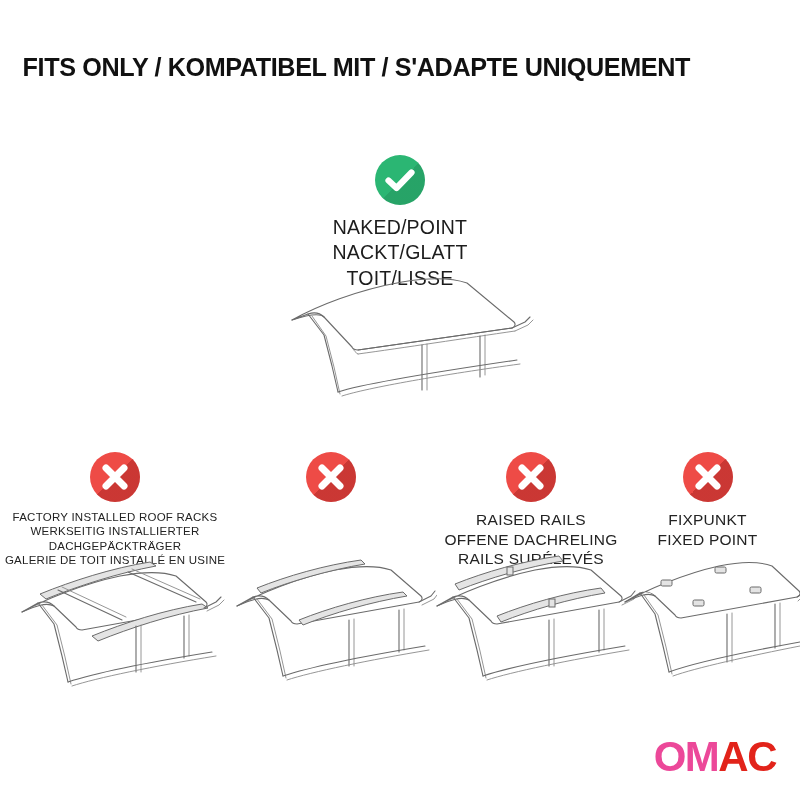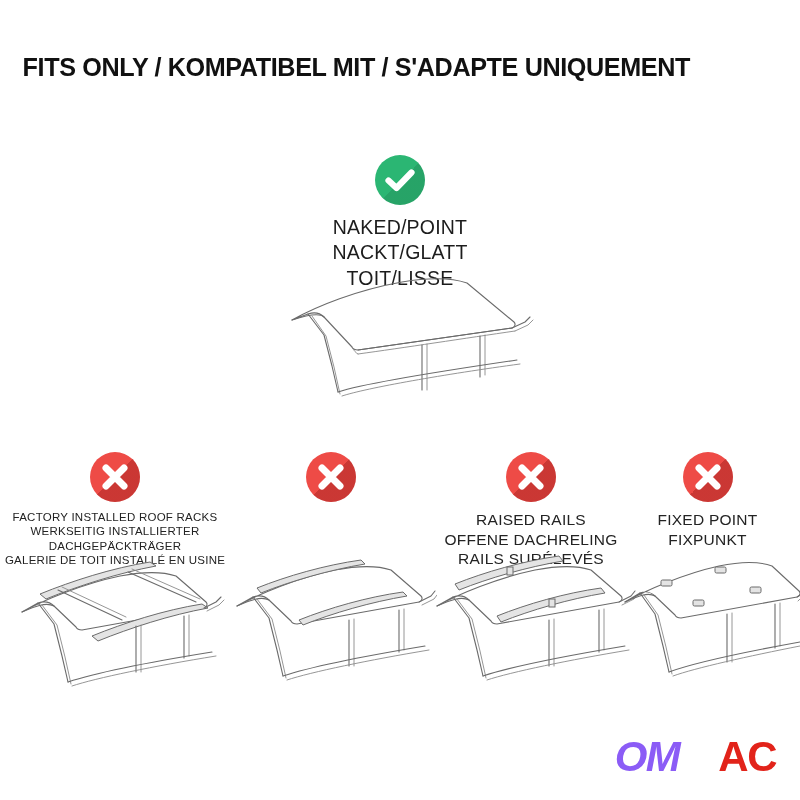--- a/index.html
+++ b/index.html
@@ -126,22 +126,22 @@
   .logo {
     position: absolute;
     right: 24px;
     bottom: 22px;
     font-weight: bold;
     font-size: 42px;
     letter-spacing: -1.5px;
     line-height: 1;
     font-family: "Liberation Sans", sans-serif;
   }
-  .logo .om { color: #8b5cf6; font-style: italic; }
-  .logo .ac { color: #e2231a; padding-left: 39px; }
+  .logo .om { color: #ec4899; }
+  .logo .ac { color: #e2231a; }
 
   .line { fill: none; stroke: #6b6b6b; stroke-width: 1.1; stroke-linejoin: round; stroke-linecap: round; }
   .line-thin { fill: none; stroke: #8a8a8a; stroke-width: 0.9; stroke-linejoin: round; stroke-linecap: round; }
   .fill-soft { fill: #e4e4e4; stroke: #6b6b6b; stroke-width: 1.0; }
 </style>
 </head>
 <body>
 
 <div class="title-bar">
   <span class="title-text">FITS ONLY / KOMPATIBEL MIT / S'ADAPTE UNIQUEMENT</span>
@@ -302,22 +302,22 @@
   </div>
 
   <div class="bad-col" style="left:615px; width:185px;">
     <div class="badge red">
       <div class="shadow"></div>
       <svg width="50" height="50" viewBox="0 0 50 50">
         <path d="M16 16 L34 34 M34 16 L16 34" fill="none" stroke="#ffffff" stroke-width="7" stroke-linecap="round" stroke-linejoin="round"></path>
       </svg>
     </div>
     <div class="bad-labels sz-lg">
+      <div>FIXPUNKT</div>
       <div>FIXED POINT</div>
-      <div>FIXPUNKT</div>
     </div>
     <div class="bad-art">
       <svg width="185" height="180" viewBox="0 0 185 180">
         <path class="line" d="M10 58 C32 46 68 30 104 22 C128 17 146 18 157 22 L184 47 C186 49 185 52 182 53 L66 74 C63 74 61 73 60 71 L40 52 C36 48 30 47 25 49 L10 58 Z"></path>
         <path class="line" d="M10 58 C23 52 33 48 40 52"></path>
 
         <rect class="fill-soft" x="46" y="36" width="11" height="6" rx="1.5"></rect>
         <rect class="fill-soft" x="100" y="23" width="11" height="6" rx="1.5"></rect>
         <rect class="fill-soft" x="78" y="56" width="11" height="6" rx="1.5"></rect>
         <rect class="fill-soft" x="135" y="43" width="11" height="6" rx="1.5"></rect>

